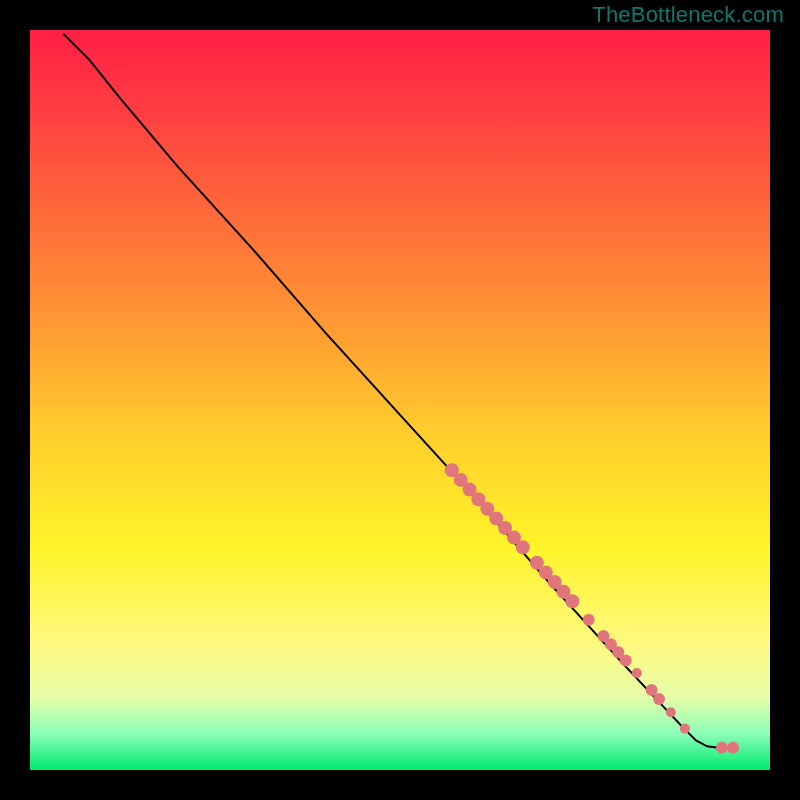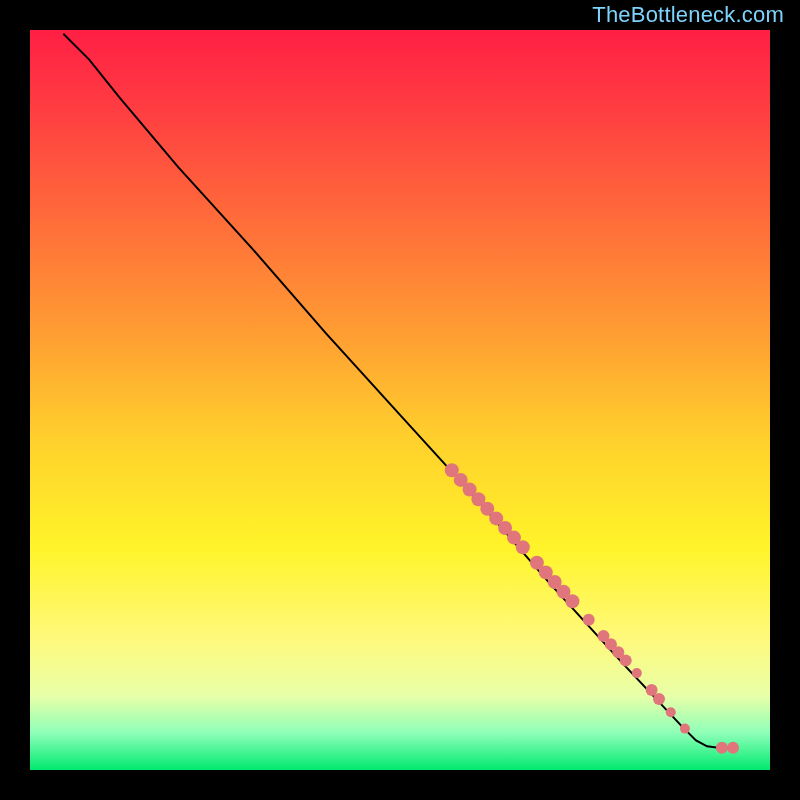--- a/index.html
+++ b/index.html
@@ -16,21 +16,21 @@
     left: 0;
     width: 800px;
     height: 800px;
   }
   .watermark {
     position: absolute;
     top: 2px;
     right: 16px;
     font-family: Arial, Helvetica, sans-serif;
     font-size: 22px;
-    color: #7dd3fc;
+    color: #0f766e;
     letter-spacing: 0.2px;
     font-weight: 500;
   }
 </style>
 </head>
 <body>
 
 <div class="frame">
   <svg id="chart-svg" width="800" height="800" viewBox="0 0 800 800">
     <defs>

